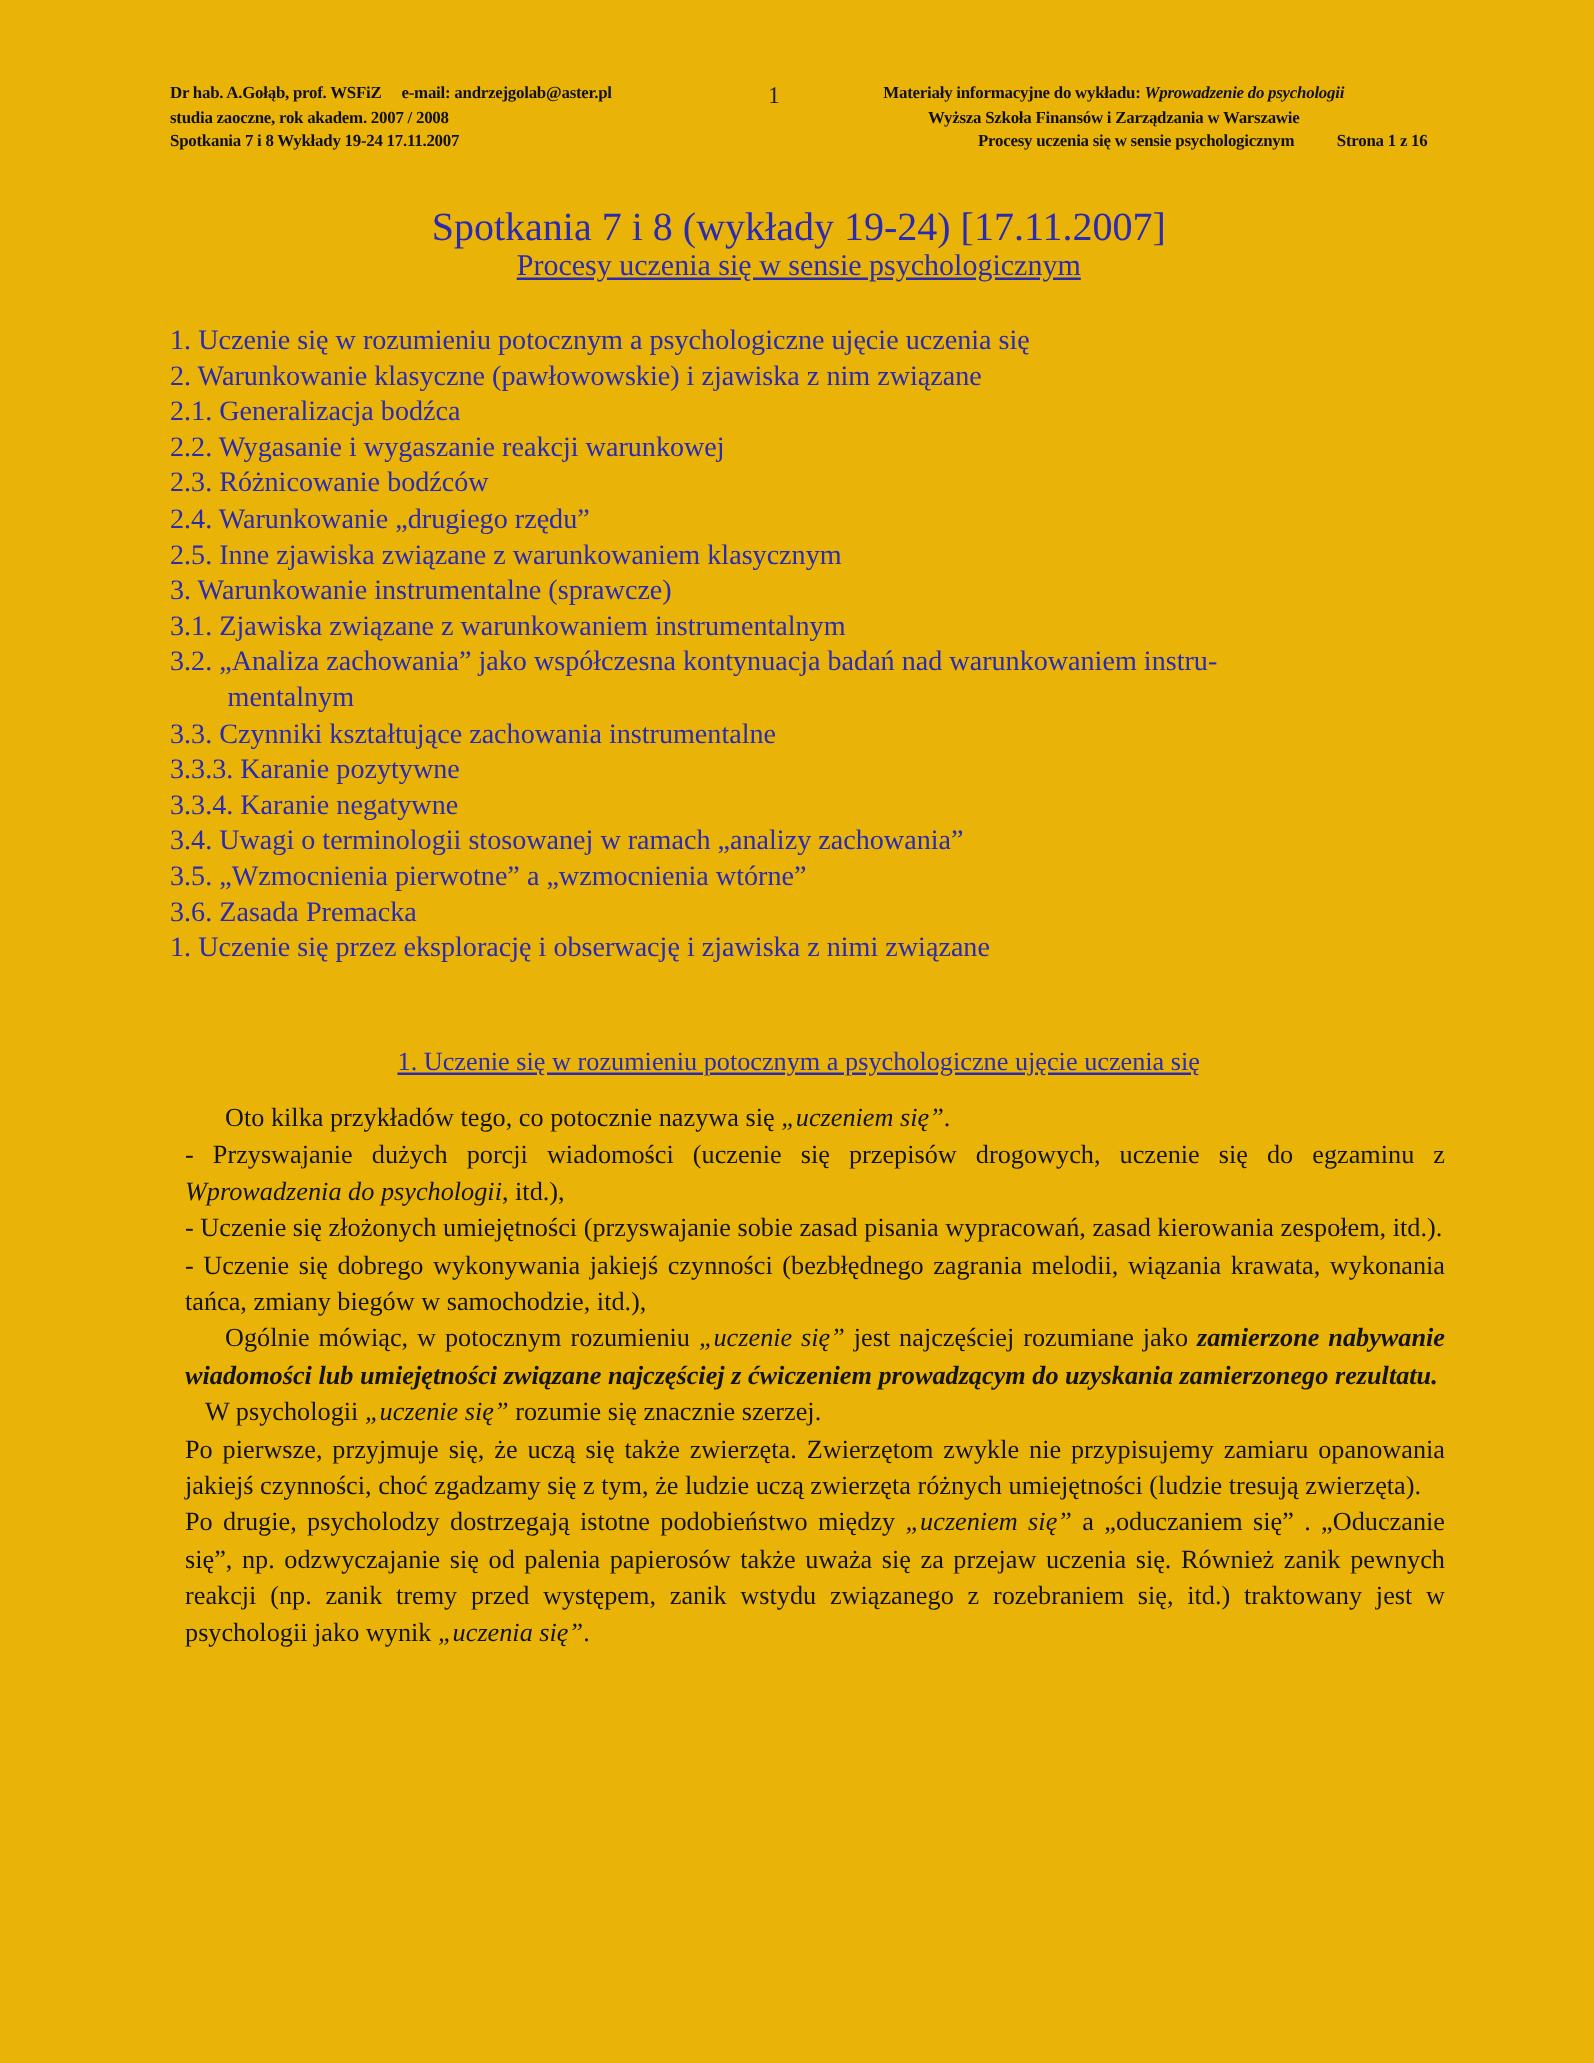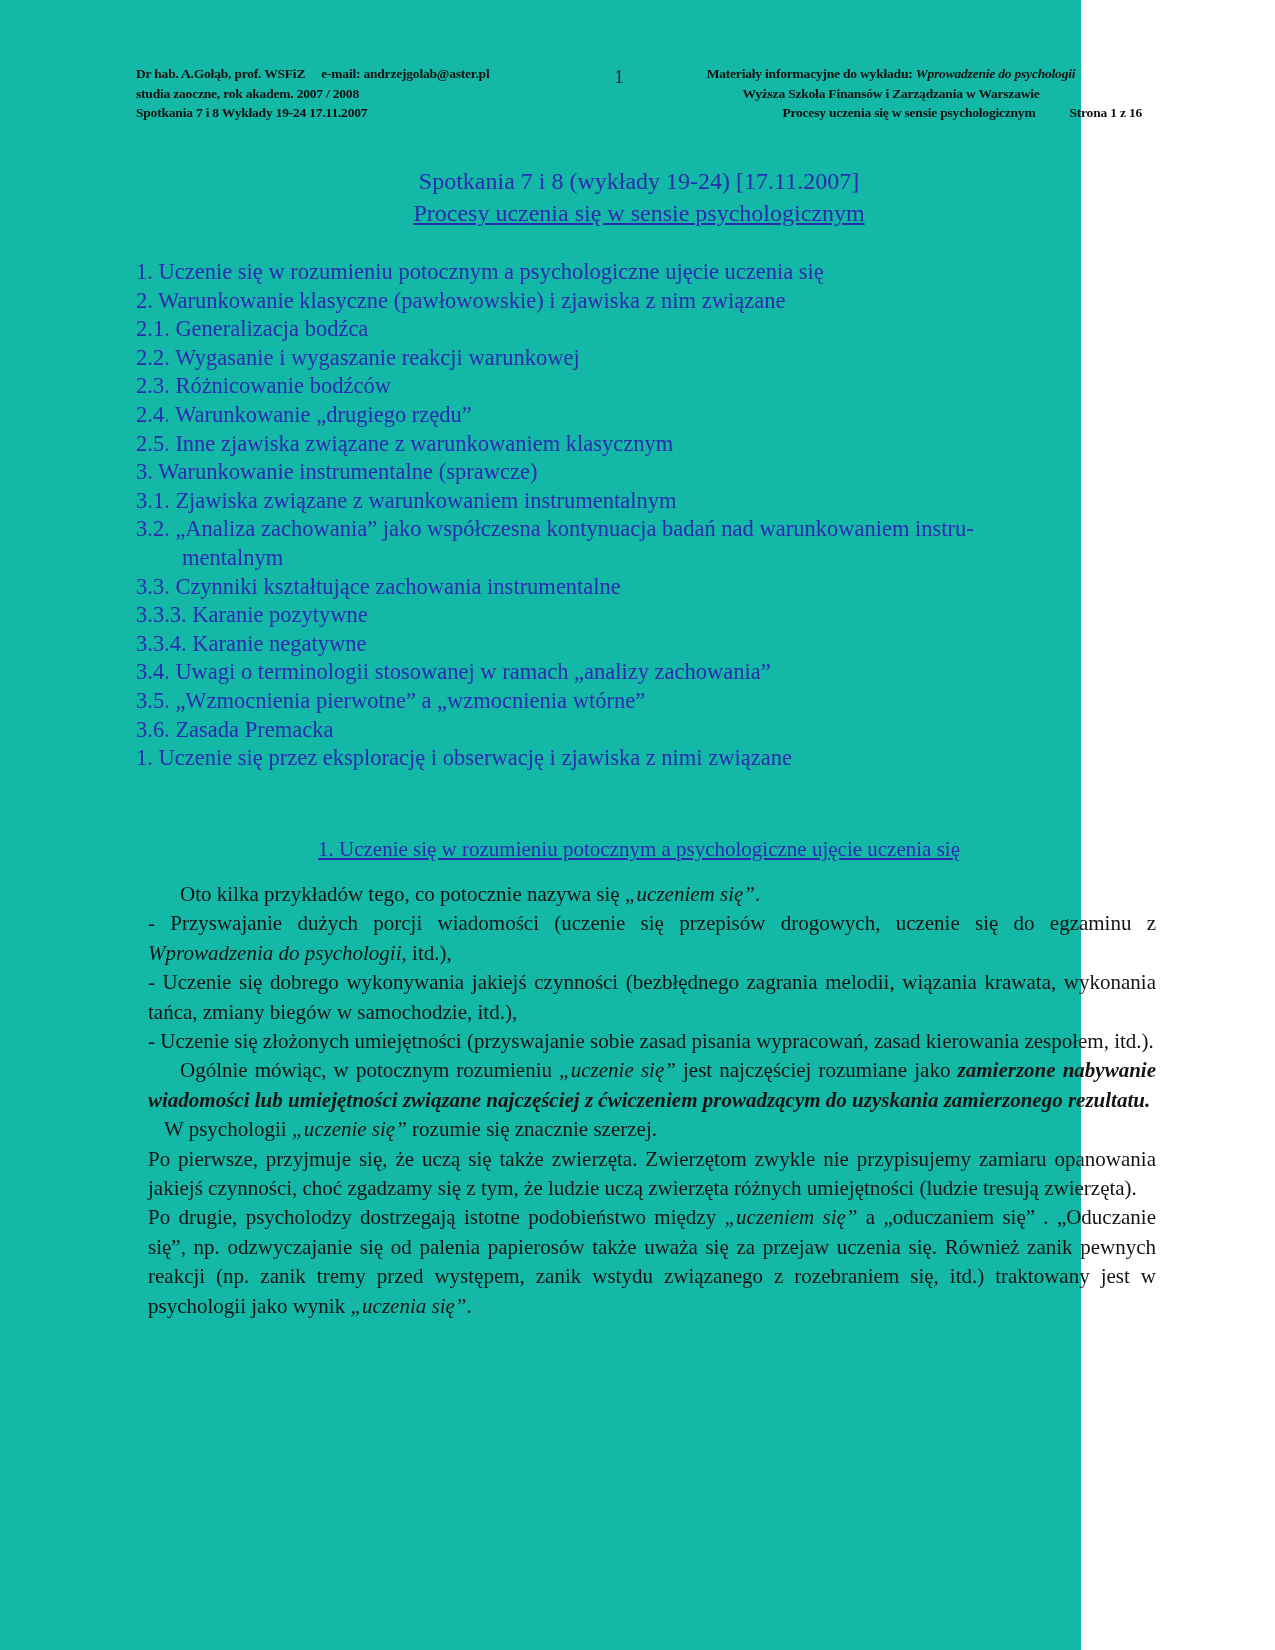--- a/index.html
+++ b/index.html
@@ -12,23 +12,23 @@
     width: 1275px;
     height: 1650px;
     position: relative;
     font-family: "Liberation Serif", "DejaVu Serif", serif;
     color: #1a1a1a;
     overflow: hidden;
   }
   .page {
     position: absolute;
     left: 0; top: 0;
-    width: 1081px;
+    width: 1275px;
     height: 1650px;
-    background: #14b8a6;
+    background: #eab308;
   }
 
   
   .doc-header {
     position: absolute;
     left: 136px;
     top: 64px;
     width: 1006px;
     display: flex;
     flex-direction: row;
@@ -72,21 +72,21 @@
   
   .title-block {
     position: absolute;
     left: 136px;
     top: 165px;
     width: 1006px;
     text-align: center;
     color: #2626a8;
   }
   .doc-title {
-    font-size: 24px;
+    font-size: 32px;
     line-height: 32px;
     color: #2b2bb0;
     font-family: "Liberation Serif", "DejaVu Serif", serif;
   }
   .doc-subtitle {
     font-size: 24px;
     line-height: 32px;
     color: #2b2bb0;
     text-decoration: underline;
     text-underline-offset: 2px;
@@ -202,24 +202,24 @@
     <span>1. Uczenie się w rozumieniu potocznym a psychologiczne ujęcie uczenia się</span>
   </div>
 
   <div class="body-copy">
 
     <p class="para indent nojust"><span>Oto kilka przykładów tego, co potocznie nazywa się  </span><span class="it">„uczeniem się”</span><span>.</span></p>
 
 
     <p class="para flush"><span>- Przyswajanie dużych porcji wiadomości (uczenie się przepisów drogowych, uczenie się do egzaminu z </span><span class="it">Wprowadzenia do psychologii</span><span>, itd.),</span></p>
 
+    <p class="para flush">- Uczenie się złożonych umiejętności (przyswajanie sobie zasad pisania wypracowań, zasad kierowania zespołem, itd.).</p>
+
     <p class="para flush">- Uczenie się dobrego wykonywania jakiejś czynności  (bezbłędnego zagrania melodii, wiązania krawata, wykonania tańca, zmiany biegów w samochodzie, itd.),</p>
 
-    <p class="para flush">- Uczenie się złożonych umiejętności (przyswajanie sobie zasad pisania wypracowań, zasad kierowania zespołem, itd.).</p>
-
     <p class="para indent"><span>Ogólnie mówiąc, w potocznym rozumieniu </span><span class="it">„uczenie się”</span><span> jest najczęściej rozumiane jako </span><span class="bi">zamierzone nabywanie wiadomości lub umiejętności związane najczęściej z ćwiczeniem prowadzącym do uzyskania zamierzonego rezultatu.</span></p>
 
     <p class="para indent-sm nojust"><span>W psychologii </span><span class="it">„uczenie się”</span><span> rozumie się znacznie szerzej.</span></p>
 
     <p class="para flush">Po pierwsze, przyjmuje się, że uczą się także zwierzęta. Zwierzętom zwykle nie przypisujemy zamiaru opanowania jakiejś czynności, choć zgadzamy się z tym, że ludzie uczą zwierzęta różnych umiejętności (ludzie tresują zwierzęta).</p>
 
     <p class="para flush"><span>Po drugie, psycholodzy dostrzegają istotne podobieństwo między </span><span class="it">„uczeniem się”</span><span> a „oduczaniem się” . „Oduczanie się”, np. odzwyczajanie się od palenia papierosów także uważa się za przejaw uczenia się. Również zanik pewnych reakcji (np. zanik tremy przed występem, zanik wstydu związanego z rozebraniem się, itd.) traktowany jest w psychologii jako wynik </span><span class="it">„uczenia się”</span><span>.</span></p>
 
   </div>
 

